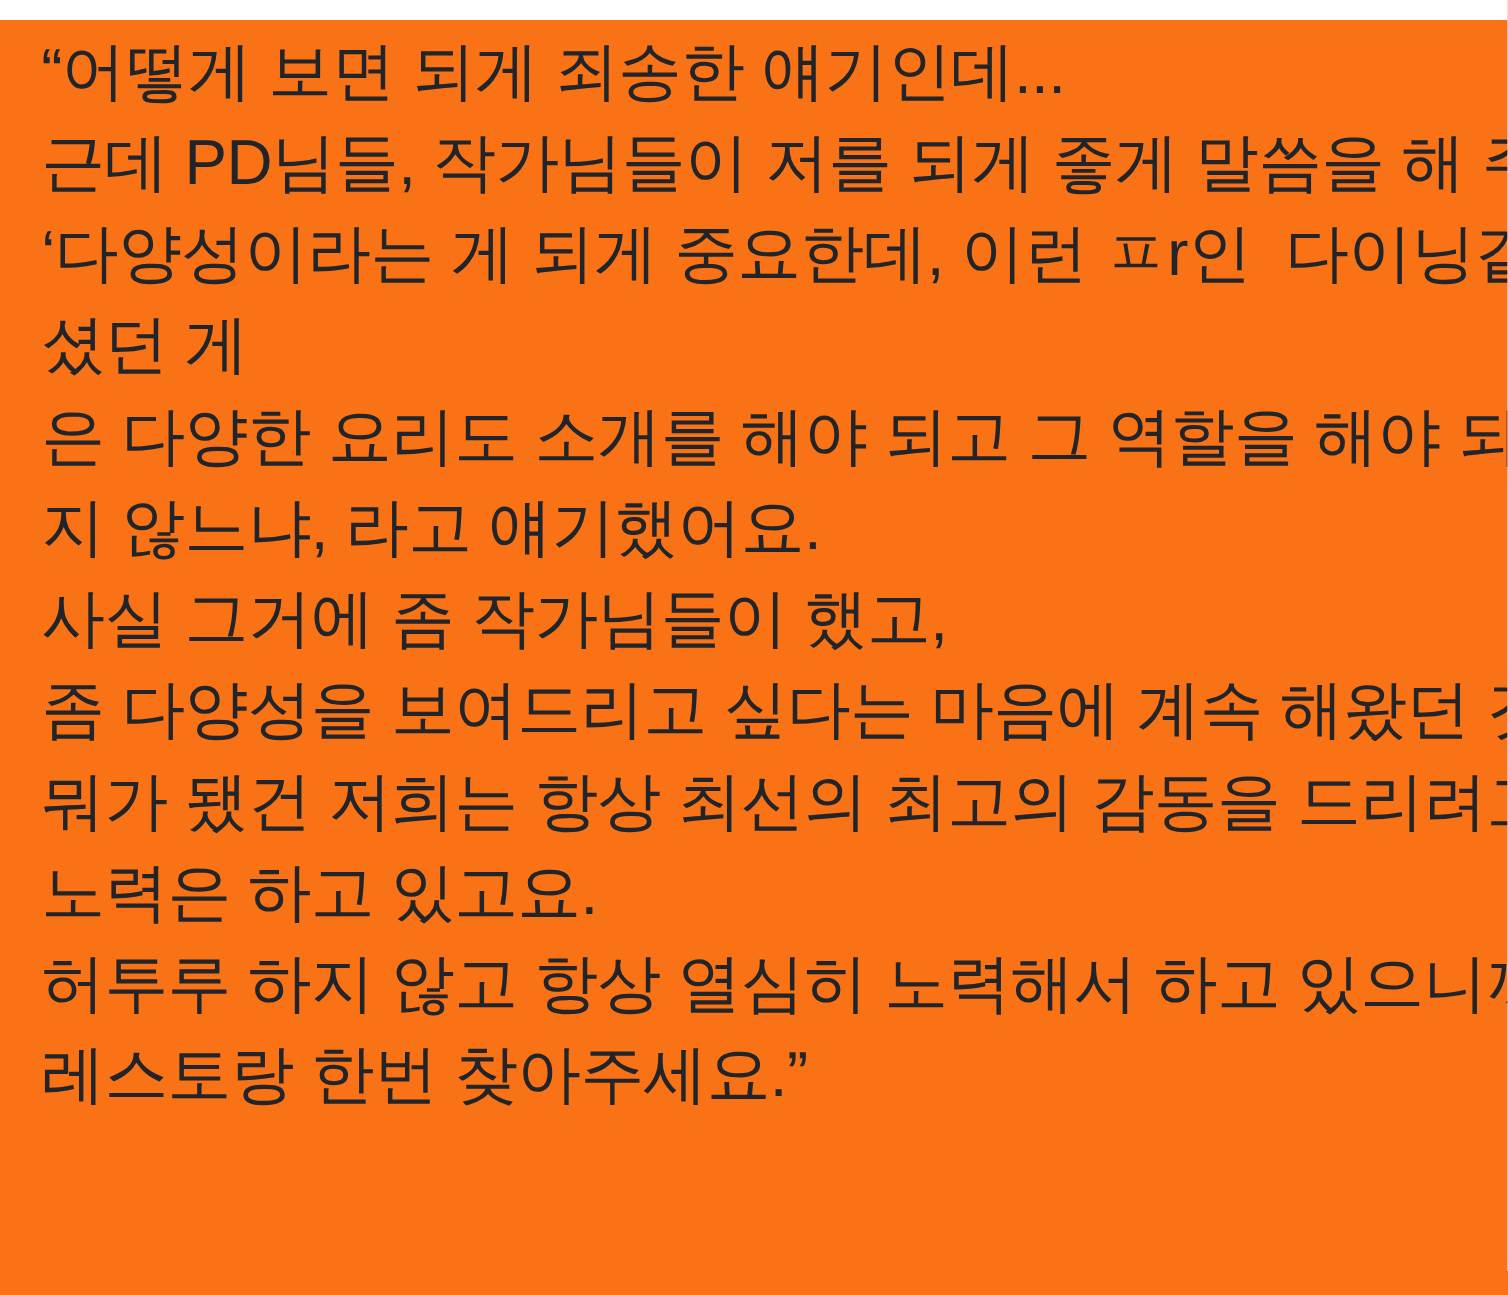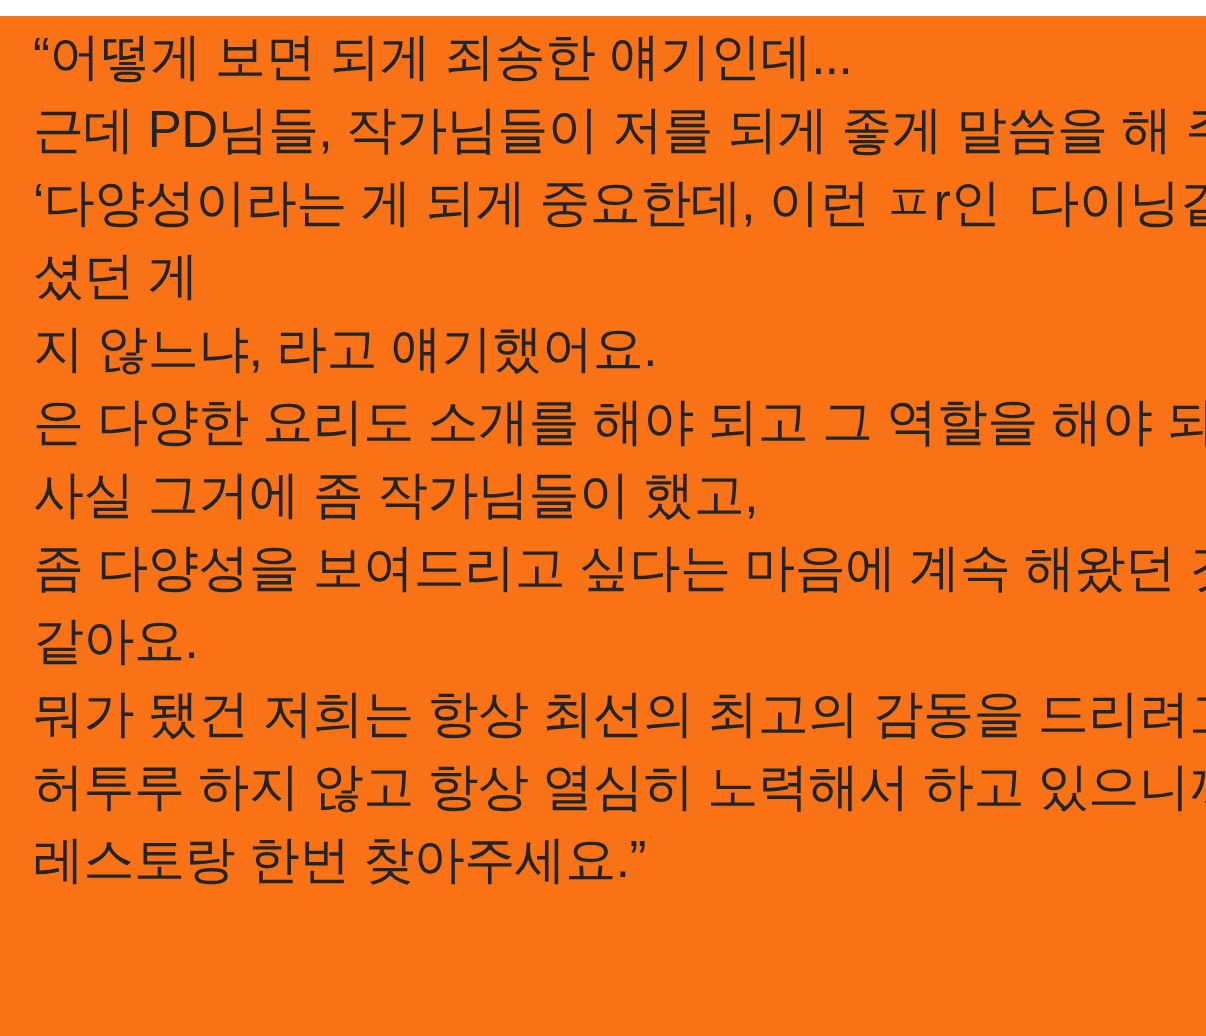--- a/index.html
+++ b/index.html
@@ -34,22 +34,22 @@
 </style>
 </head>
 <body>
 
 <div class="page">
   <div class="quote-block">
     <div class="quote-line">“어떻게 보면 되게 죄송한 얘기인데...</div>
     <div class="quote-line">근데 PD님들, 작가님들이 저를 되게 좋게 말씀을 해 주</div>
     <div class="quote-line">‘다양성이라는 게 되게 중요한데, 이런 ㅍr인  다이닝같</div>
     <div class="quote-line">셨던 게</div>
+    <div class="quote-line">은 다양한 요리도 소개를 해야 되고 그 역할을 해야 되</div>
     <div class="quote-line">지 않느냐, 라고 얘기했어요.</div>
-    <div class="quote-line">은 다양한 요리도 소개를 해야 되고 그 역할을 해야 되</div>
     <div class="quote-line">사실 그거에 좀 작가님들이 했고,</div>
     <div class="quote-line">좀 다양성을 보여드리고 싶다는 마음에 계속 해왔던 것</div>
-    <div class="quote-line">같아요.</div>
     <div class="quote-line">뭐가 됐건 저희는 항상 최선의 최고의 감동을 드리려고</div>
+    <div class="quote-line">노력은 하고 있고요.</div>
     <div class="quote-line">허투루 하지 않고 항상 열심히 노력해서 하고 있으니까</div>
     <div class="quote-line">레스토랑 한번 찾아주세요.”</div>
   </div>
 </div>
 
 </body></html>

